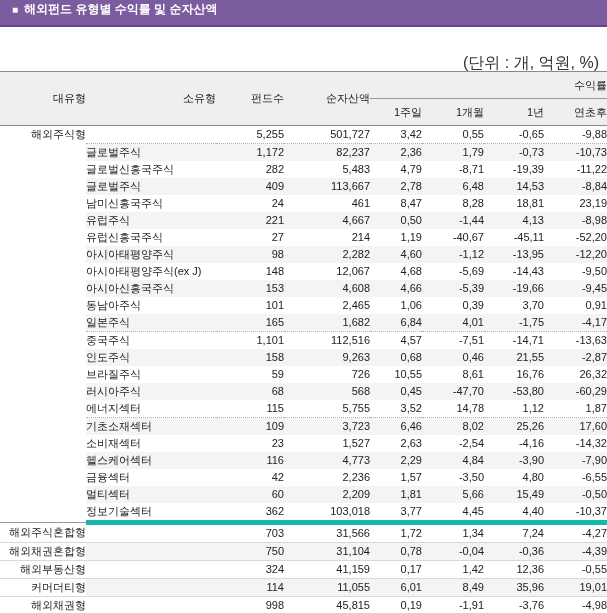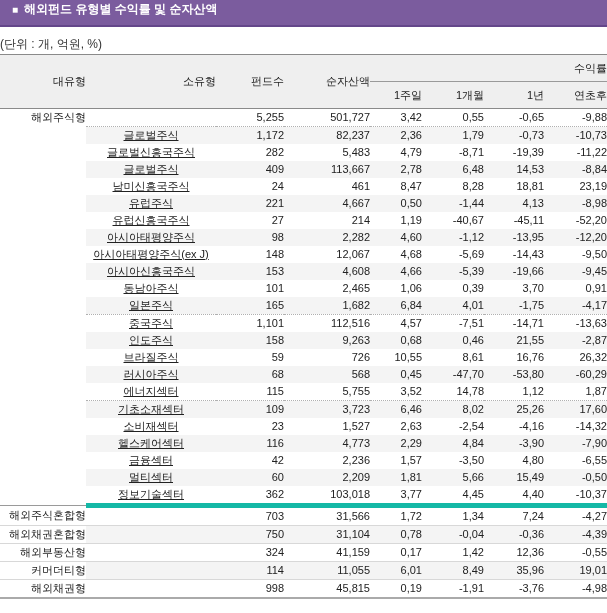--- a/index.html
+++ b/index.html
@@ -9,37 +9,37 @@
     color:#222; font-size:11px;
     position:relative;
   }
   .title-bar {
     height:25px; background:#7b5c9e; border-bottom:2px solid #64478a;
     color:#fff; font-weight:bold; font-size:12px; line-height:18px;
     padding-left:12px; letter-spacing:0;
   }
   .title-bar .bullet { font-size:10px; margin-right:6px; }
   .unit-note {
-    text-align:left; padding:9px 8px 0 0; font-size:12px; color:#333;
+    text-align:right; padding:26px 8px 0 0; font-size:16px; color:#333;
     height:16px;
   }
   table.fund-table {
     width:607px; border-collapse:collapse; table-layout:fixed;
     margin-top:2px;
   }
   table.fund-table th, table.fund-table td {
     padding:0; font-weight:normal; font-size:11px; color:#222;
     white-space:nowrap; overflow:hidden;
   }
   thead th { background:#efefef; text-align:right; height:26px; }
   thead { border-top:1px solid #8a8a8a; border-bottom:1px solid #8a8a8a; }
   th.group-returns { border-bottom:1px solid #9a9a9a; }
   tbody td { height:17px; line-height:17px; }
   td.c-major { text-align:right; padding-left:4px; background:#fff !important; }
-  td.c-sub   { text-align:center; padding-left:4px;text-decoration:underline; }
+  td.c-sub   { text-align:left; padding-left:4px; }
   td.c-num   { text-align:right; padding-right:5px; }
   td.c-ytd   { padding-right:7px; }
   tr.stripe td { background:#f4f4f4; }
   td.neg { color:#e60000; }
   tr.sep-dotted td:not(.major-cell) { border-bottom:1px dotted #b0b0b0; }
   tr.sep-solid  td:not(.major-cell) { border-bottom:5px solid #14b8a6; }
   tr.sep-light  td:not(.major-cell) { border-bottom:1px solid #d8d8d8; }
   tr.sep-bottom td:not(.major-cell) { border-bottom:2px solid #aaaaaa;margin-left:48px; }
   td.major-cell { vertical-align:top; border-bottom:1px solid #9a9a9a; }
   .footnote {

